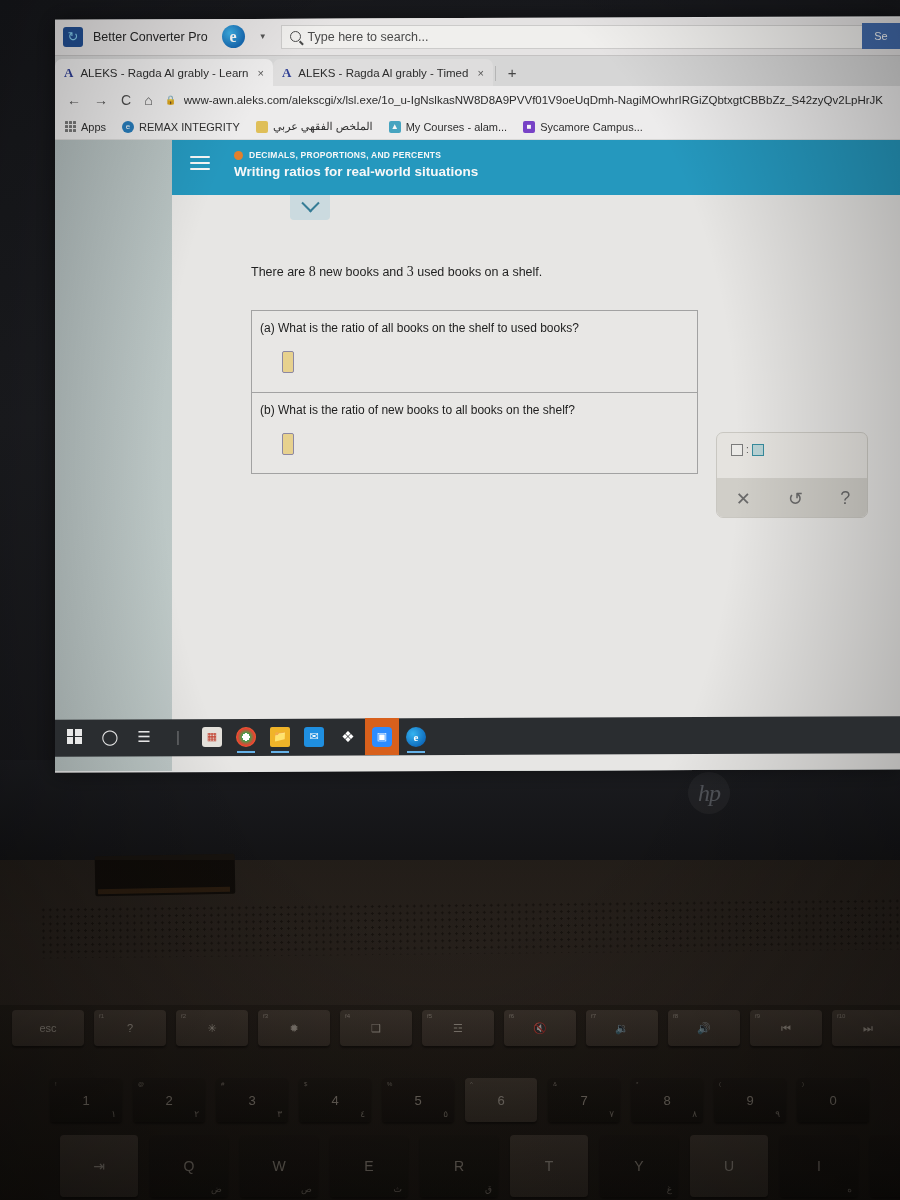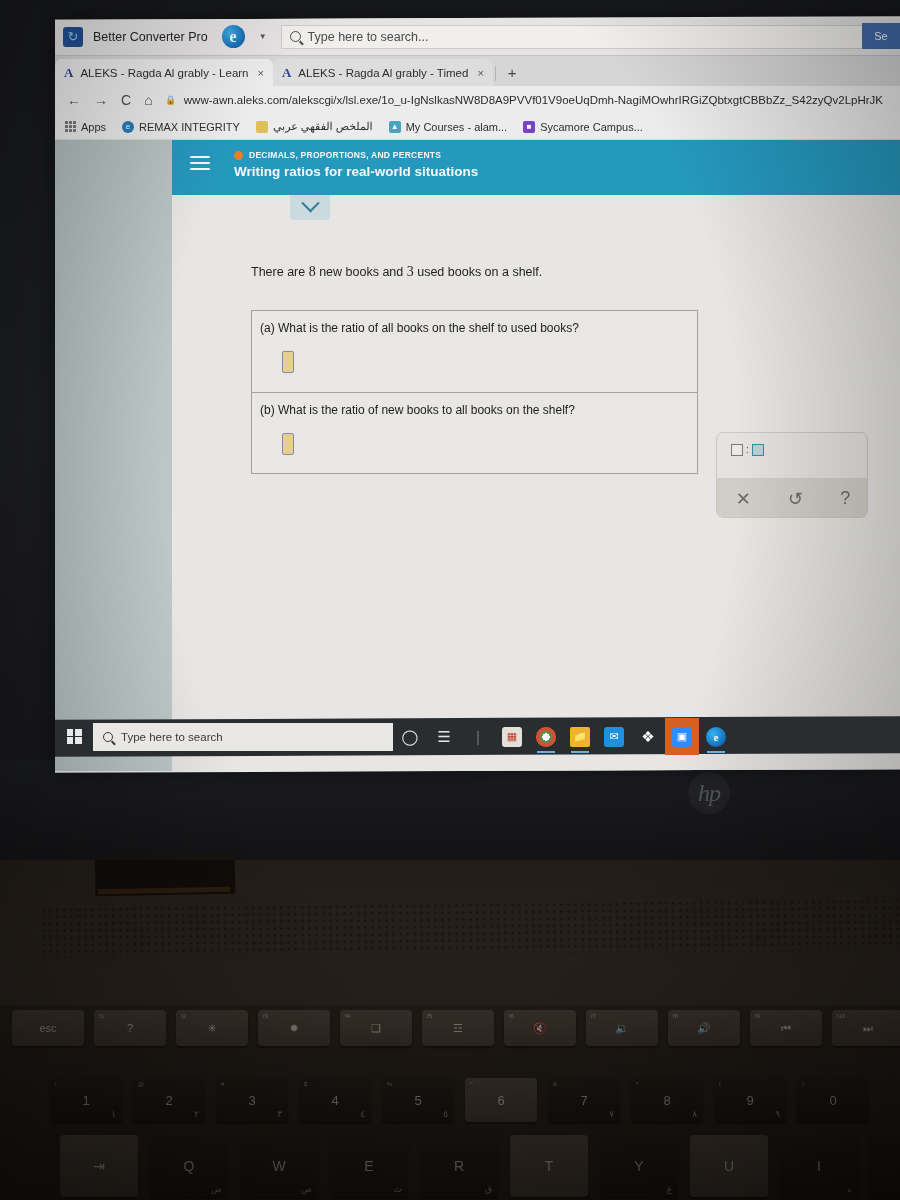--- a/index.html
+++ b/index.html
@@ -349,24 +349,20 @@
   <div class="taskbar">
     <div class="tb-in">
       <div class="winstart">
         <span class="winflag">
             <i></i>
             <i></i>
             <i></i>
             <i></i>
           </span>
       </div>
-      <div class="tsearch">
-        <span class="g"></span>
-        <span>Type here to search</span>
-      </div>
       <div class="tick">
           <span class="gl">◯</span>
         </div>
       <div class="tick">
           <span class="gl">☰</span>
         </div>
       <div class="tick">
           <span class="gl" style="opacity:.35">|</span>
         </div>
 

